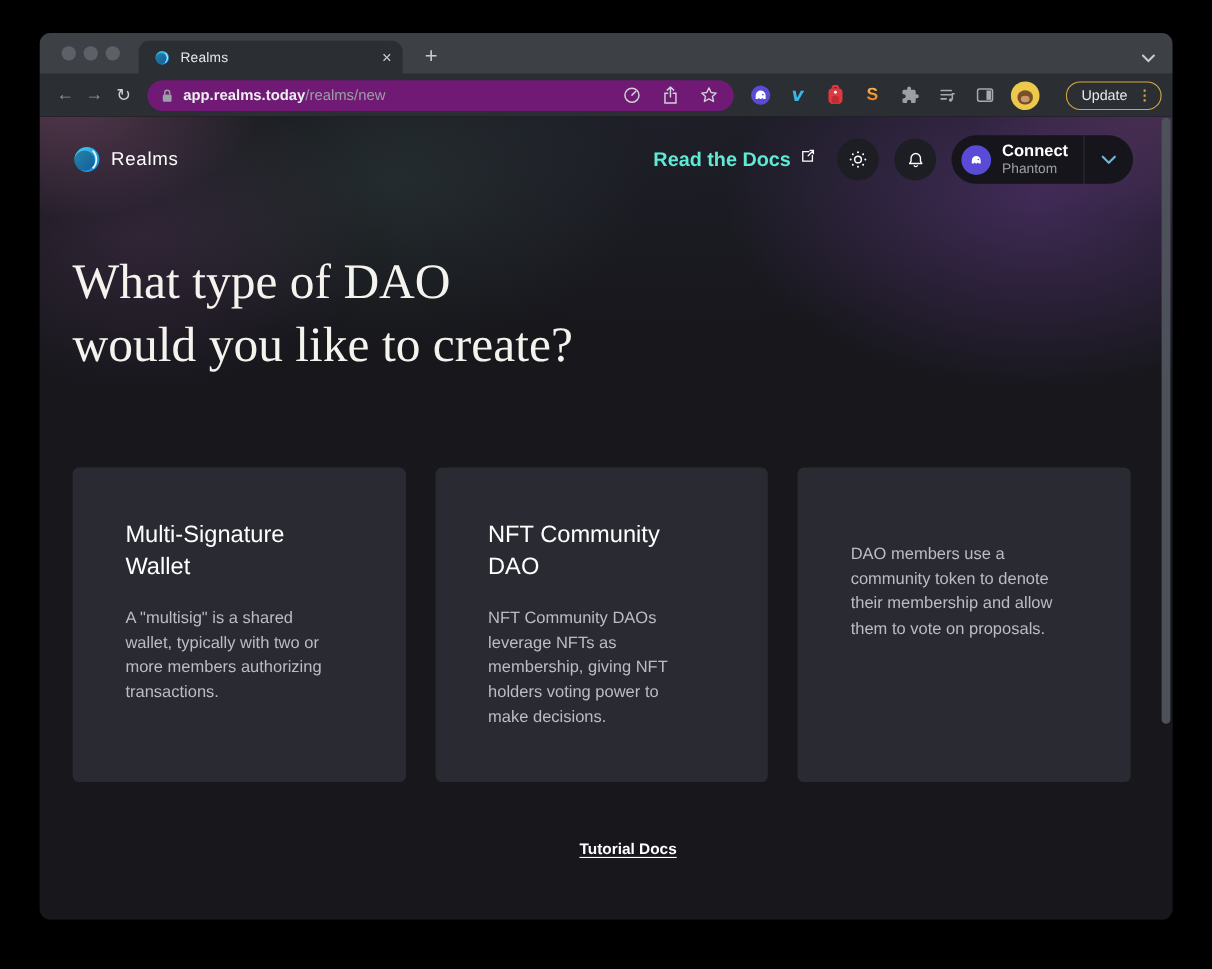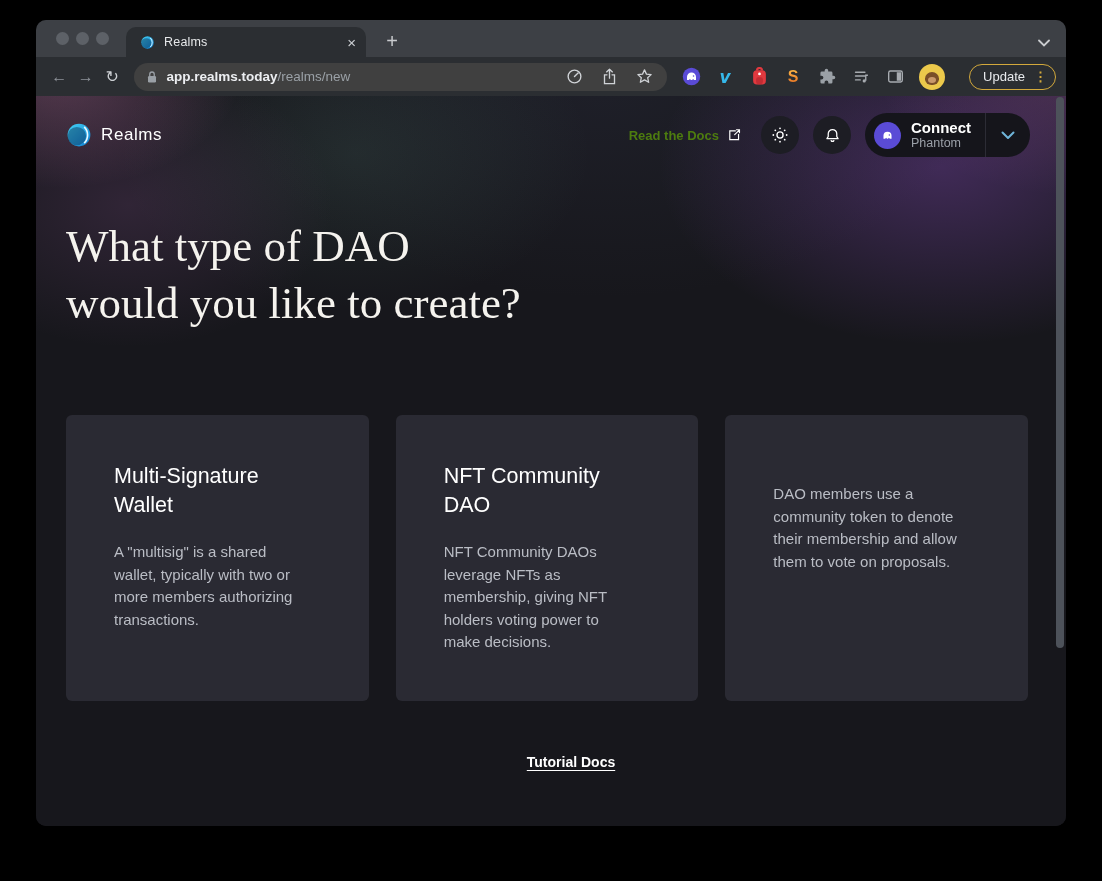--- a/index.html
+++ b/index.html
@@ -1,19 +1,19 @@
 <!DOCTYPE html>
 <html><head>
 <meta charset="utf-8">
 <style>
   * { margin:0; padding:0; box-sizing:border-box; }
   html,body { width:1102px; height:881px; background:#000; font-family:"Liberation Sans", sans-serif; overflow:hidden; }
 
   .window {
-    position:absolute; left:36px; top:20px; width:1030px; height:806px;
+    position:absolute; left:36px; top:30px; width:1030px; height:806px;
     border-radius:10px; overflow:hidden; background:#17171c;
     box-shadow:0 12px 40px rgba(0,0,0,.7);
   }
 
   
   .tabstrip {
     height:37px; background:#3d4045; display:flex; align-items:flex-end; position:relative;
   }
   .traffic { display:flex; gap:7px; align-items:center; position:absolute; left:20px; top:12px; }
   .traffic span { width:13px; height:13px; border-radius:50%; background:#5d6167; display:block; }
@@ -28,21 +28,21 @@
   .strip-chevron { margin-left:auto; margin-right:16px; margin-bottom:10px; }
 
   .toolbar {
     height:39px; background:#2b2e32; display:flex; align-items:center; padding:0 10px;
   }
   .navbtn { width:28px; text-align:center; font-size:16px; }
   .navbtn.back, .navbtn.fwd { color:#8f939a; }
   .navbtn.reload { color:#cdd0d4; }
 
   .urlbar {
-    margin-left:8px; width:562px; height:28px; border-radius:14px; background:#404040;
+    margin-left:8px; width:562px; height:28px; border-radius:14px; background:#701a75;
     display:flex; align-items:center; padding:0 14px 0 12px; gap:9px;
   }
   .url-text { font-size:13.5px; white-space:nowrap; }
   .url-host { color:#eceef1; font-weight:700; }
   .url-path { color:#9aa0a6; font-weight:400; }
   .urlbar .right-icons { margin-left:auto; display:flex; gap:19px; align-items:center; }
 
   .extrow { display:flex; align-items:center; gap:14px; margin-left:14px; }
   .ext { width:20px; height:20px; display:flex; align-items:center; justify-content:center; }
   .vimeo-v { color:#35b8ea; font-weight:800; font-size:17px; font-style:italic; font-family:"DejaVu Sans", sans-serif; }
@@ -71,21 +71,21 @@
   }
 
   .site-header {
     position:relative; display:flex; align-items:center; justify-content:space-between;
     padding:16px 36px 0 30px; height:62px;
   }
   .brand { display:flex; align-items:center; gap:9px; }
   .brand-name { color:#fff; font-size:17px; letter-spacing:.6px; font-weight:400; }
 
   .header-right { display:flex; align-items:center; gap:14px; }
-  .docs-link { display:flex; align-items:flex-start; gap:8px; color:#4d7c0f; font-size:13px; font-weight:600; margin-right:6px; }
+  .docs-link { display:flex; align-items:flex-start; gap:8px; color:#5eead4; font-size:18px; font-weight:600; margin-right:6px; }
   .round-btn { width:38px; height:38px; border-radius:50%; background:#1d1d24; display:flex; align-items:center; justify-content:center; }
 
   .connect-pill { height:44px; border-radius:22px; background:#15151b; display:flex; align-items:center; }
   .connect-main { display:flex; align-items:center; gap:10px; padding:0 14px 0 9px; }
   .phantom-badge { width:27px; height:27px; border-radius:50%; background:#5a4bd6; display:flex; align-items:center; justify-content:center; }
   .connect-text { display:flex; flex-direction:column; line-height:1.15; }
   .connect-label { color:#fff; font-weight:700; font-size:15px; }
   .connect-wallet { color:#9ba0a8; font-size:12.5px; }
   .connect-div { width:1px; height:44px; background:#2c2c35; }
   .connect-chevron { width:44px; display:flex; align-items:center; justify-content:center; }

